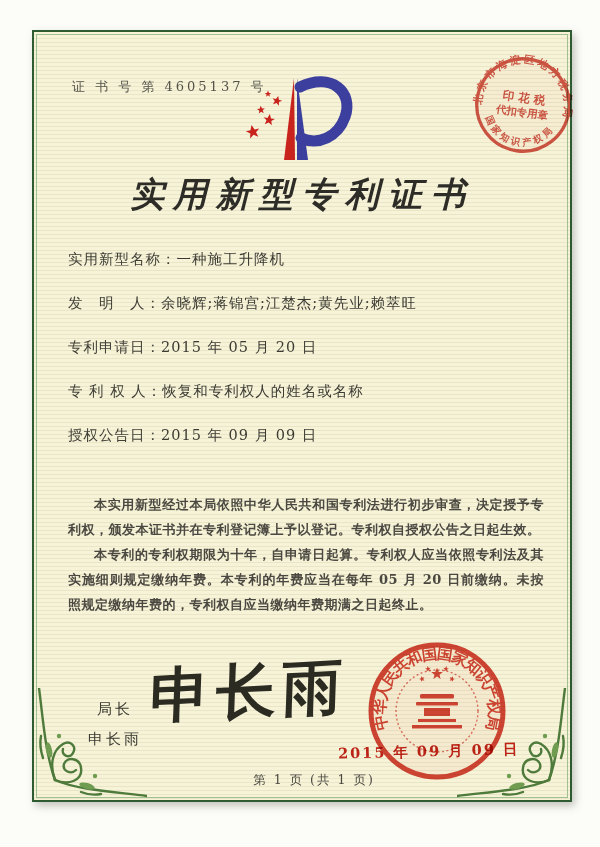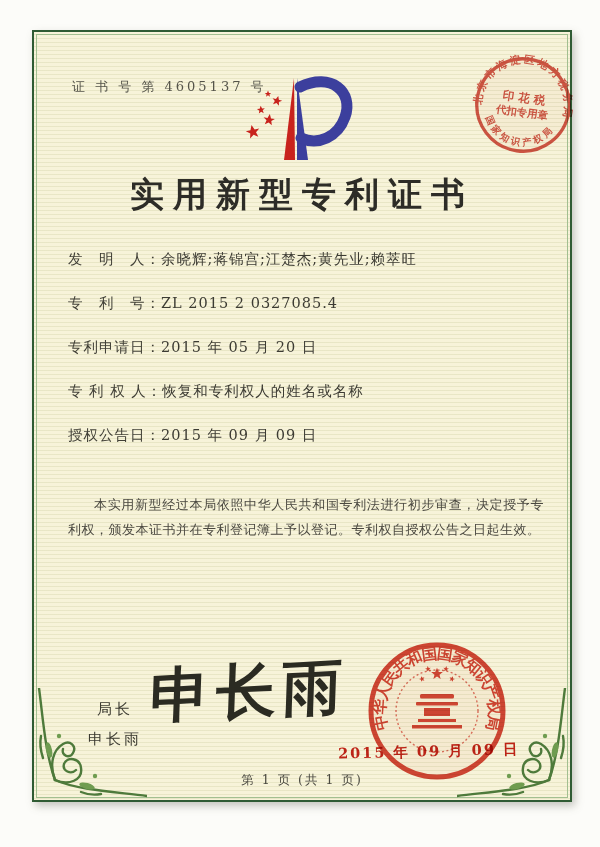--- a/index.html
+++ b/index.html
@@ -19,48 +19,49 @@
   .frame-inner{position:absolute;inset:4px;border:1px solid #a2bf90;pointer-events:none;}
   .cert-no{
     position:absolute;left:40px;top:48px;
     font-size:13px;letter-spacing:3px;color:#55544a;
   }
   .logo{position:absolute;left:205px;top:40px;width:130px;height:94px;}
   .title{
     position:absolute;left:0;top:142px;width:100%;
     text-align:center;font-size:34px;font-weight:bold;letter-spacing:9px;
     color:#2d2c27;
+    font-style:italic;
   }
   .fields{position:absolute;left:36px;top:220px;right:30px;}
   .field-row{height:44px;font-size:14.5px;color:#403f36;letter-spacing:1px;white-space:nowrap;}
   .field-label{color:#403f36;}
   .field-value{color:#3c3b33;}
   .paragraphs{
     position:absolute;left:36px;right:28px;top:462px;
     font-size:13px;line-height:25px;color:#4a4840;
     text-align:justify;letter-spacing:0.5px;
   }
-  .paragraphs p{margin:0;text-indent:2em;}
+  .paragraphs p{margin:0;text-indent:2em;font-weight:bold;}
   .sig-block{position:absolute;left:56px;top:664px;font-size:15px;color:#3b3a30;letter-spacing:3px;line-height:30px;text-align:center;}
   .autograph{
     position:absolute;left:118px;top:622px;
     font-size:60px;color:#2b2b22;letter-spacing:6px;
     transform:rotate(-3deg) skewX(-5deg);
     font-weight:600;white-space:nowrap;
   }
   .seal{position:absolute;left:330px;top:606px;width:150px;height:150px;mix-blend-mode:multiply;}
   .seal-date{
     position:absolute;left:306px;top:712px;width:200px;
     font-size:14.5px;font-weight:bold;letter-spacing:2px;color:#c4261b;
     transform:rotate(-1.5deg);mix-blend-mode:multiply;white-space:nowrap;
   }
   .stamp{position:absolute;left:436px;top:20px;width:110px;height:110px;transform:rotate(8deg);mix-blend-mode:multiply;opacity:.92;}
   .footer{
     position:absolute;left:0;top:742px;width:100%;text-align:center;
-    font-size:12.5px;color:#4a4940;letter-spacing:2px;
+    font-size:12.5px;color:#4a4940;letter-spacing:2px;padding-left:12px;
   }
   .flourish{position:absolute;width:112px;height:112px;top:658px;}
   .flourish.br{right:3px;}
   .flourish.bl{left:3px;transform:scaleX(-1);}
 </style>
 </head>
 <body>
 
 <div class="page">
   <div class="paper">
@@ -119,38 +120,39 @@
       </g>
       <path d="M57,8 L47,90 L58,90 Z" fill="#c8231d"></path>
       <path d="M60,8 L60,90 L71,90 Z" fill="#3c3f9d"></path>
       <path d="M63,17 C 94,2 117,22 108,47 C 101,67 81,76 64,68" fill="none" stroke="#3c3f9d" stroke-width="11" stroke-linecap="round"></path>
     </svg>
 
     <div class="title">实用新型专利证书</div>
 
     <div class="fields">
       <div class="field-row">
+        <span class="field-label">实用新型名称：</span><span class="field-value">一种施工升降机</span>
+      </div>
+      <div class="field-row">
         <span class="field-label">发　明　人：</span><span class="field-value">余晓辉;蒋锦宫;江楚杰;黄先业;赖萃旺</span>
-      </div>
-      <div class="field-row">
-        <span class="field-label">专　利　号：</span><span class="field-value">ZL 2015 2 0327085.4</span>
       </div>
       <div class="field-row">
         <span class="field-label">专利申请日：</span><span class="field-value">2015 年 05 月 20 日</span>
       </div>
       <div class="field-row">
         <span class="field-label">专 利 权 人：</span><span class="field-value">恢复和专利权人的姓名或名称</span>
       </div>
       <div class="field-row">
         <span class="field-label">授权公告日：</span><span class="field-value">2015 年 09 月 09 日</span>
       </div>
     </div>
 
     <div class="paragraphs">
       <p>本实用新型经过本局依照中华人民共和国专利法进行初步审查，决定授予专利权，颁发本证书并在专利登记簿上予以登记。专利权自授权公告之日起生效。</p>
+      <p>本专利的专利权期限为十年，自申请日起算。专利权人应当依照专利法及其实施细则规定缴纳年费。本专利的年费应当在每年 05 月 20 日前缴纳。未按照规定缴纳年费的，专利权自应当缴纳年费期满之日起终止。</p>
     </div>
 
     <div class="sig-block">
       <div>局长</div>
       <div>申长雨</div>
     </div>
     <div class="autograph">申长雨</div>
 
     <svg class="seal" viewBox="0 0 150 150">
       <g opacity="0.88">

